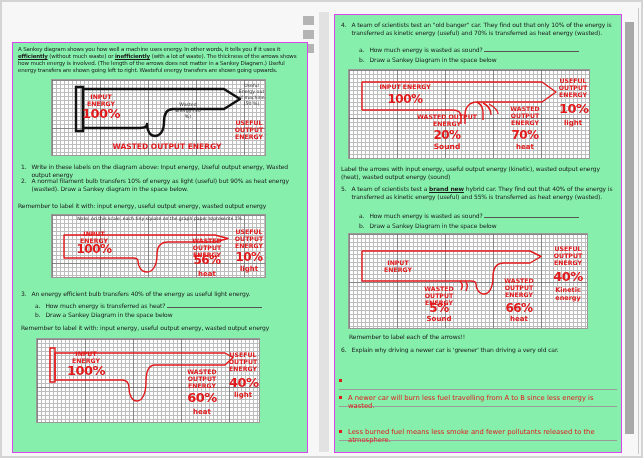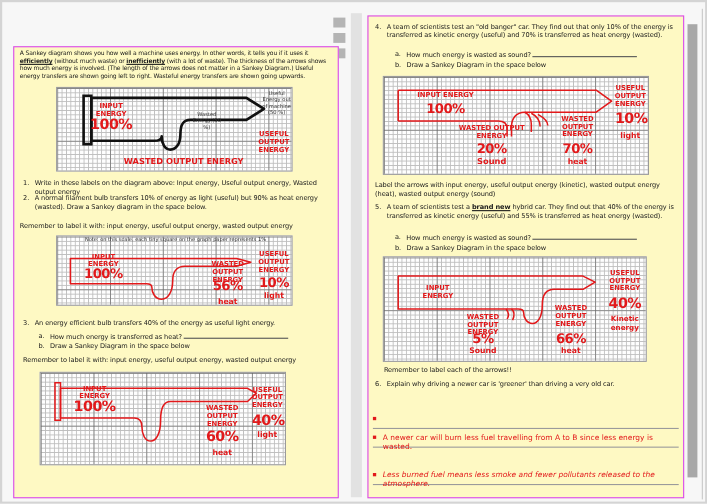--- a/index.html
+++ b/index.html
@@ -1,20 +1,20 @@
 <!DOCTYPE html>
 <html><head>
 <meta charset="utf-8">
 <style>
   html,body{margin:0;padding:0;background:#e9e9e9;}
   *{box-sizing:border-box;}
   #screen{position:relative;width:643px;height:458px;background:#f7f7f7;border:2px solid #d4d4d4;overflow:hidden;
     font-family:"DejaVu Sans",sans-serif;color:#1a1a1a;}
   .abs{position:absolute;}
-  .pagebox{position:absolute;background:#fef9c3;border:1px solid #d946ef;}
+  .pagebox{position:absolute;background:#86efac;border:1px solid #d946ef;}
   .titlebox{position:absolute;border:2px solid #111;background:#fff;display:flex;align-items:center;justify-content:center;}
   .titletext{font-size:11px;font-weight:800;letter-spacing:2.6px;word-spacing:9px;color:#fff;
     -webkit-text-stroke:0.9px #000;text-shadow:0 0 1px #000;white-space:nowrap;}
   .grid{position:absolute;background-color:#fefefe;border:1px solid #9a9a9a;overflow:visible;
     background-image:
       linear-gradient(to right,rgba(90,90,90,.55) 1px,transparent 1px),
       linear-gradient(to bottom,rgba(90,90,90,.55) 1px,transparent 1px),
       linear-gradient(to right,#bdbdbd 1px,transparent 1px),
       linear-gradient(to bottom,#bdbdbd 1px,transparent 1px);
     background-size:48px 48px,48px 48px,4px 4px,4px 4px;}
@@ -210,19 +210,19 @@
       <span class="qtext">Explain why driving a newer car is 'greener' than driving a very old car.</span>
     </div>
 
     <div class="ansrow" style="left:4px;top:358px;width:278px;height:17px;">
       <span class="bullet"></span>
     </div>
     <div class="ansrow" style="left:4px;top:375px;width:278px;height:17px;">
       <span class="bullet"></span>
       <span>A newer car will burn less fuel travelling from A to B since less energy is wasted.</span>
     </div>
-    <div class="ansrow" style="left:4px;top:409px;width:278px;height:17px;font-style:italic;">
+    <div class="ansrow" style="left:4px;top:409px;width:278px;height:17px;">
       <span class="bullet"></span>
       <span>Less burned fuel means less smoke and fewer pollutants released to the atmosphere.</span>
     </div>
   </div>
 
 </div>
 
 </body></html>

